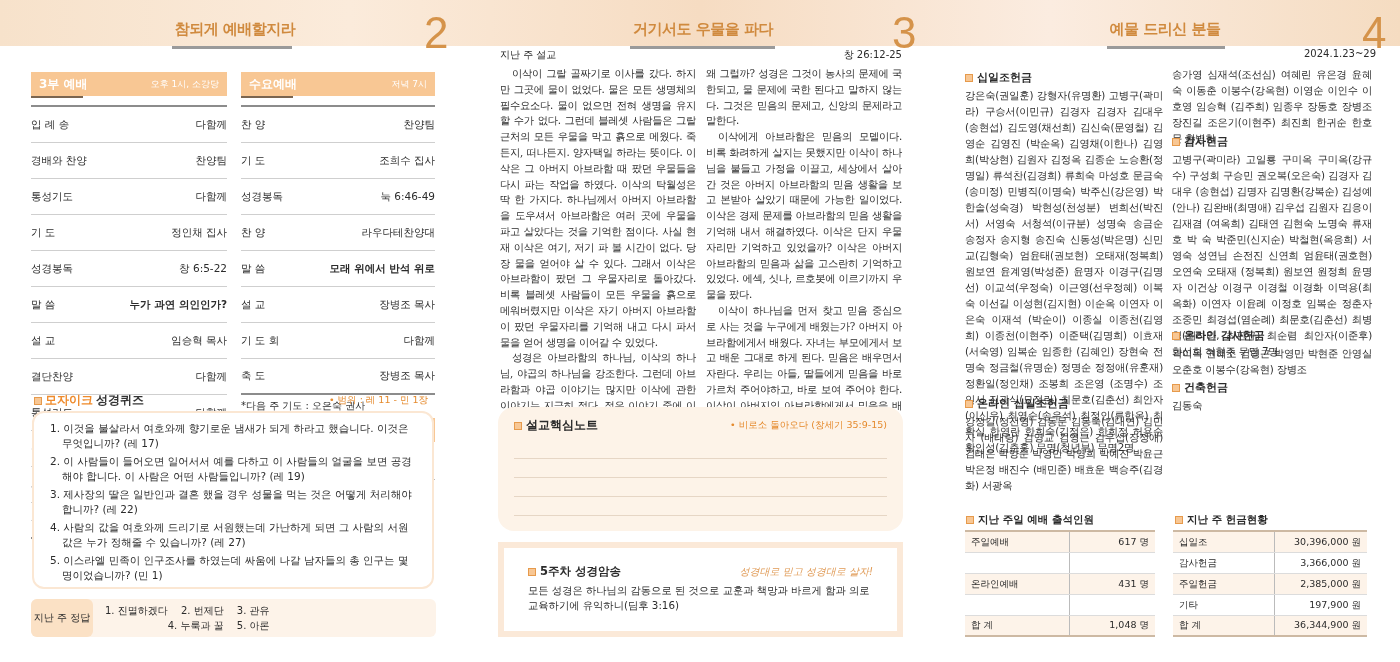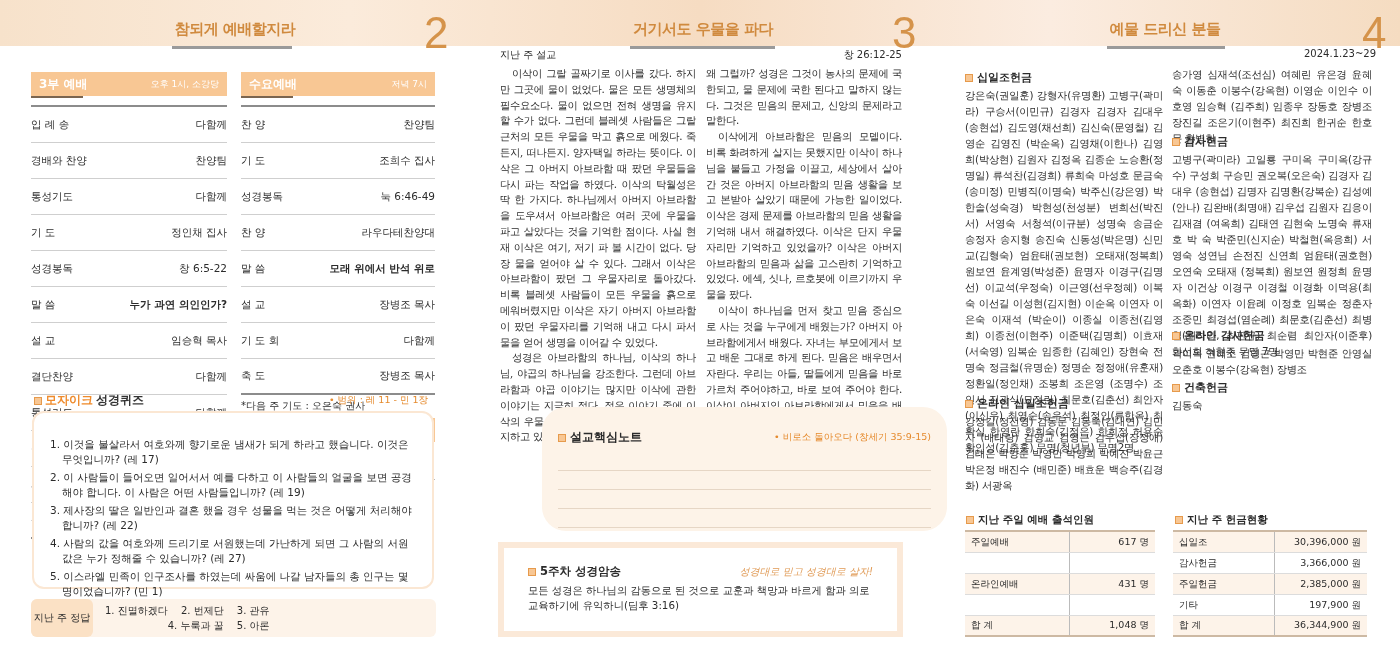--- a/index.html
+++ b/index.html
@@ -48,36 +48,36 @@
   .logo-cross { position: absolute; left: 11px; top: -16px; color: #e08a2a; font-size: 16px; font-weight: bold; }
   .logo-text { font-size: 9.5px; color: #333; }
   .logo-dot { font-size: 9px; }
 
   .quiz-header { position: absolute; display: flex; justify-content: space-between; align-items: center; }
   .quiz-title { font-size: 12px; font-weight: bold; color: #333; display: flex; align-items: center; gap: 3px; }
   .sq { display: inline-block; width: 8px; height: 8px; border: 1.5px solid #e69a4c; background: #f8c794; }
   .quiz-brand { color: #ef8b2c; font-weight: bold; }
   .quiz-range { font-size: 9.5px; color: #e58a2d; }
   .quiz-box {
-    position: absolute; border: 2px solid #fbe7d3; border-radius: 12px; background: #fff; padding: 24px 16px;
+    position: absolute; border: 2px solid #fbe7d3; border-radius: 12px; background: #fff; padding: 8px 16px;
   }
   .quiz-item { font-size: 10.5px; line-height: 15px; margin-bottom: 3px; padding-left: 12px; text-indent: -12px; }
   .answers { position: absolute; display: flex; background: #fdf3e9; border-radius: 6px; }
   .answers-label {
     width: 62px; background: #fbe1c5; border-radius: 6px; display: flex; align-items: center; justify-content: center;
     font-size: 10px;
   }
   .answers-body { padding: 4px 12px; font-size: 10px; line-height: 15px; }
   .answers-body span { margin-right: 10px; }
 
   
   .sermon-top { position: absolute; display: flex; justify-content: space-between; font-size: 10px; }
   .col-text { position: absolute; font-size: 10.3px; line-height: 15.8px; text-align: justify; font-family: "DejaVu Serif", serif; letter-spacing: -0.3px; }
   .col-text p { text-indent: 12px; }
-  .note-box { position: absolute; background: #fdf3e8; border-radius: 24px; padding: 22px 16px; margin-left: 44px; }
+  .note-box { position: absolute; background: #fdf3e8; border-radius: 16px; padding: 10px 16px; }
   .note-head { display: flex; justify-content: space-between; align-items: center; margin-bottom: 6px; }
   .note-title { font-size: 12px; font-weight: bold; display: flex; gap: 4px; align-items: center; }
   .note-ref { font-size: 9.5px; color: #e58a2d; }
   .note-line { height: 19px; border-bottom: 1px solid #e6d6c5; }
   .memory-box { position: absolute; border: 6px solid #fbe9d8; background: #fff; padding: 10px 24px; }
   .memory-head { display: flex; justify-content: space-between; align-items: center; margin-top: 6px; }
   .memory-title { font-size: 11.5px; font-weight: bold; display: flex; gap: 4px; align-items: center; }
   .memory-slogan { font-size: 10px; color: #e09a55; font-style: italic; }
   .memory-text { font-size: 10.3px; line-height: 15px; margin-top: 4px; }
 

